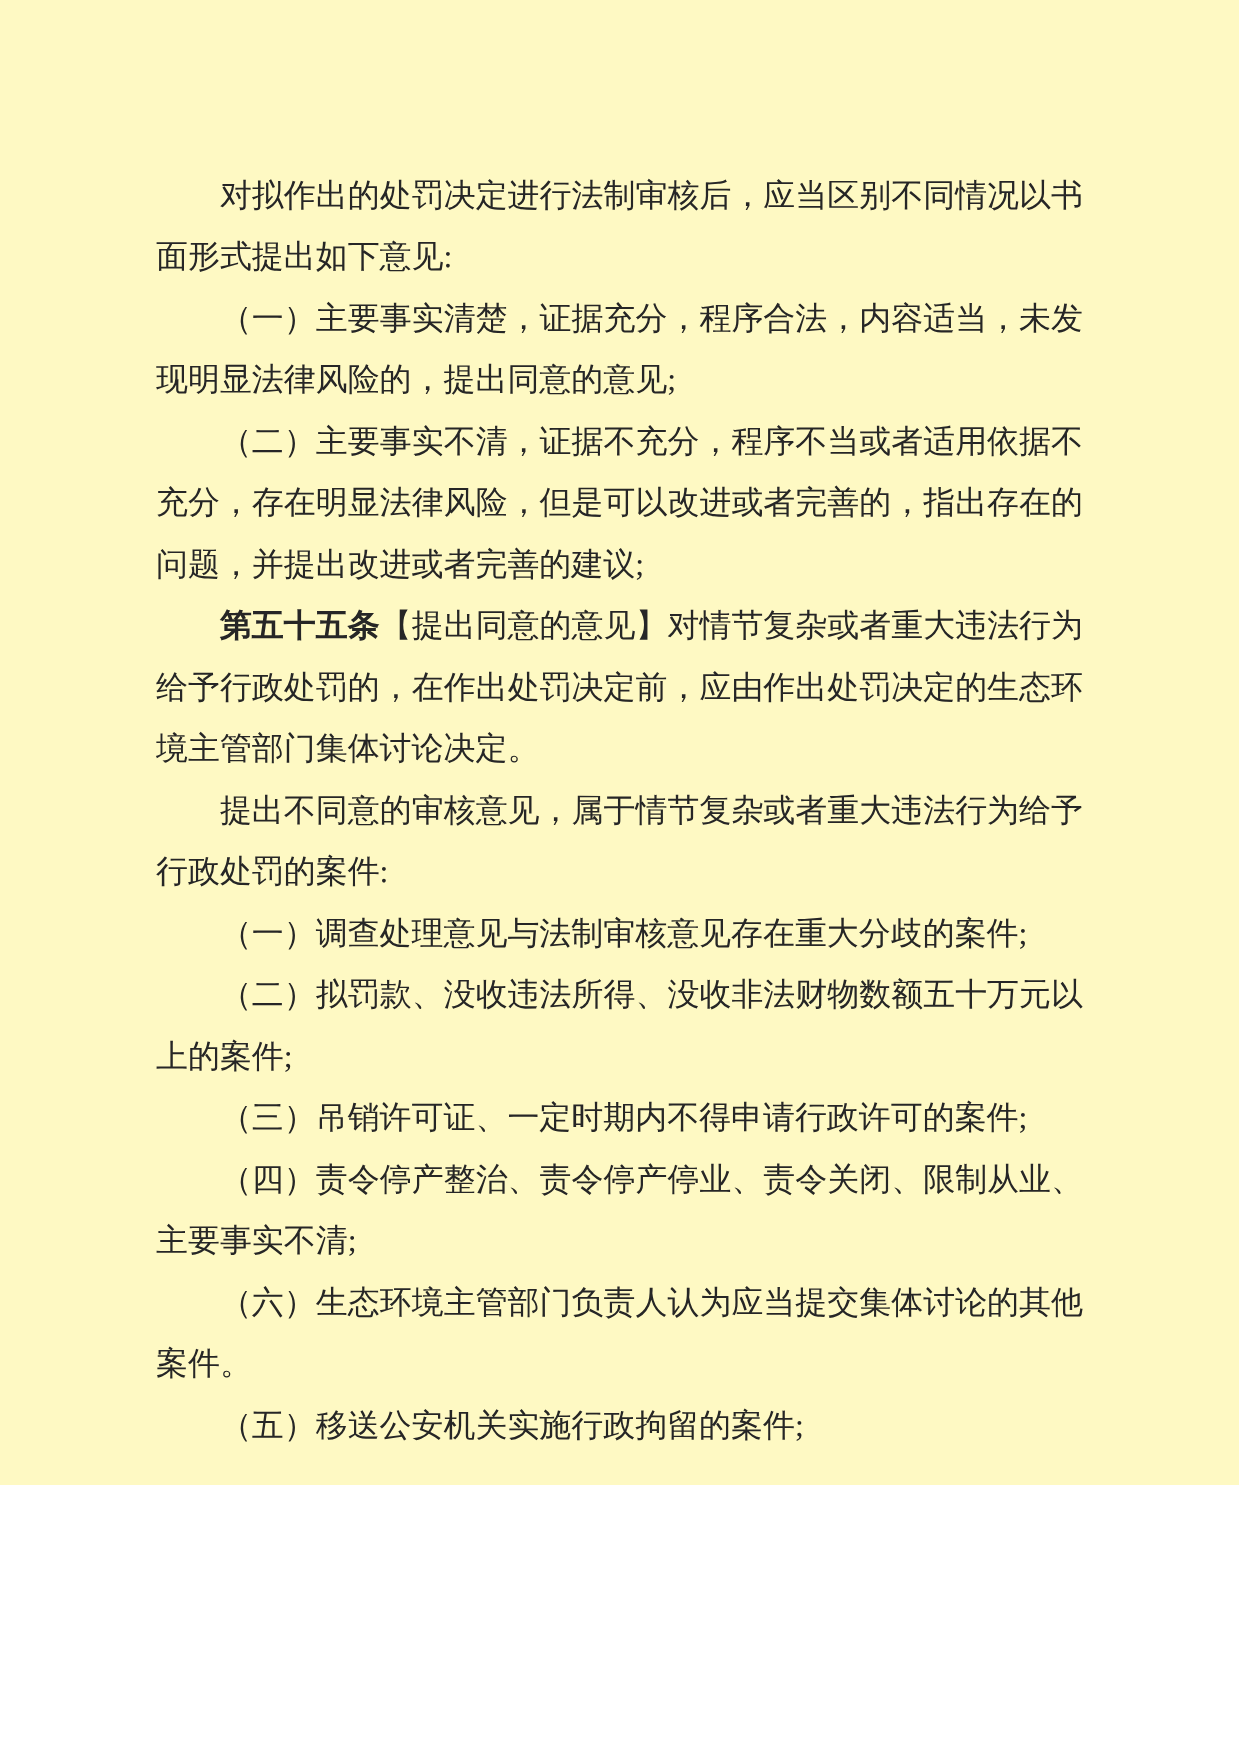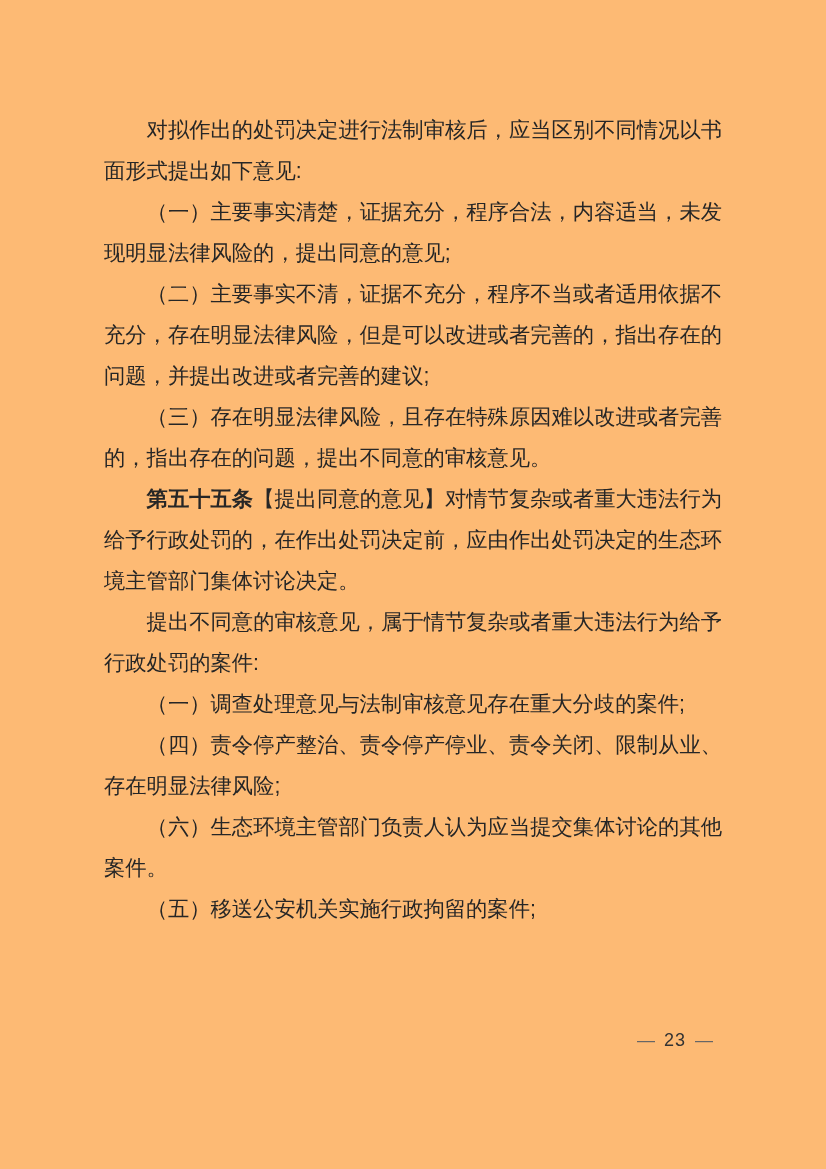--- a/index.html
+++ b/index.html
@@ -3,24 +3,24 @@
 <meta charset="utf-8">
 <style>
   html, body {
     margin: 0;
     padding: 0;
     background: #ffffff;
   }
   .page {
     position: relative;
     width: 826px;
-    height: 1169px;
-    background: #fdba74;
+    height: 990px;
+    background: #fef9c3;
     overflow: hidden;
-    font-family: Liberation Sans, sans-serif;
+    font-family: Liberation Serif, serif;
     color: #262626;
   }
   .content {
     position: absolute;
     left: 104px;
     top: 110px;
     width: 618px;
   }
   .content p {
     margin: 0;
@@ -59,33 +59,34 @@
 
 <div class="page">
   <div class="content">
 
     <p>对拟作出的处罚决定进行法制审核后，应当区别不同情况以书面形式提出如下意见:</p>
 
     <p>（一）主要事实清楚，证据充分，程序合法，内容适当，未发现明显法律风险的，提出同意的意见;</p>
 
     <p>（二）主要事实不清，证据不充分，程序不当或者适用依据不充分，存在明显法律风险，但是可以改进或者完善的，指出存在的问题，并提出改进或者完善的建议;</p>
 
-    <p>（三）存在明显法律风险，且存在特殊原因难以改进或者完善的，指出存在的问题，提出不同意的审核意见。</p>
 
     <p>
       <span class="article-number">第五十五条</span><span>【提出同意的意见】</span><span>对情节复杂或者重大违法行为给予行政处罚的，在作出处罚决定前，应由作出处罚决定的生态环境主管部门集体讨论决定。</span>
     </p>
 
     <p>提出不同意的审核意见，属于情节复杂或者重大违法行为给予行政处罚的案件:</p>
 
     <p>（一）调查处理意见与法制审核意见存在重大分歧的案件;</p>
 
+    <p>（二）拟罚款、没收违法所得、没收非法财物数额五十万元以上的案件;</p>
 
+    <p>（三）吊销许可证、一定时期内不得申请行政许可的案件;</p>
 
-    <p>（四）责令停产整治、责令停产停业、责令关闭、限制从业、存在明显法律风险;</p>
+    <p>（四）责令停产整治、责令停产停业、责令关闭、限制从业、主要事实不清;</p>
 
     <p>（六）生态环境主管部门负责人认为应当提交集体讨论的其他案件。</p>
 
     <p>（五）移送公安机关实施行政拘留的案件;</p>
 
   </div>
 
   <div class="page-footer">
     <span class="dash">—</span><span class="num">23</span><span class="dash">—</span>
   </div>

